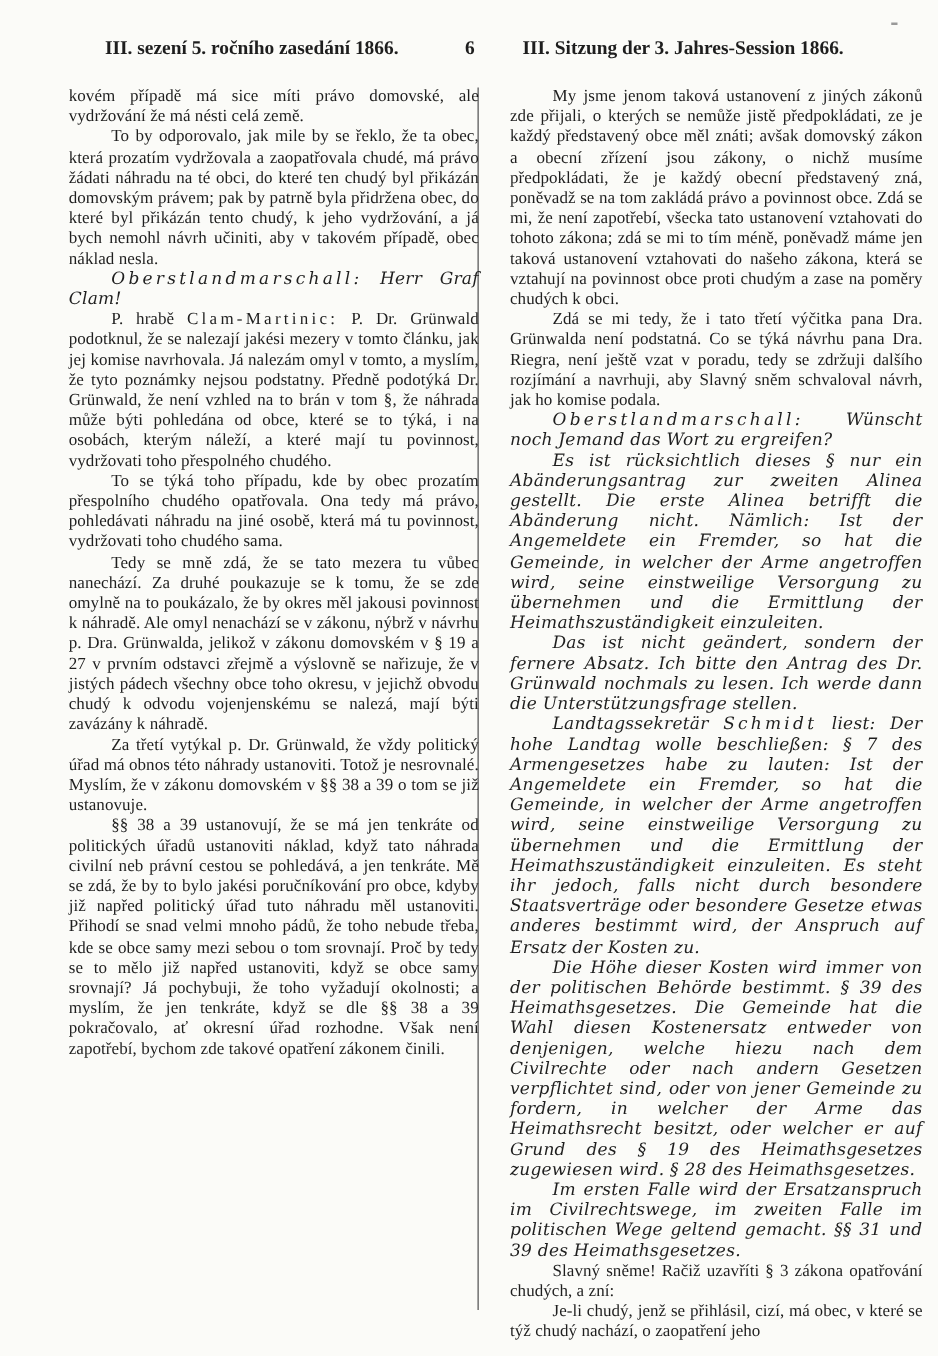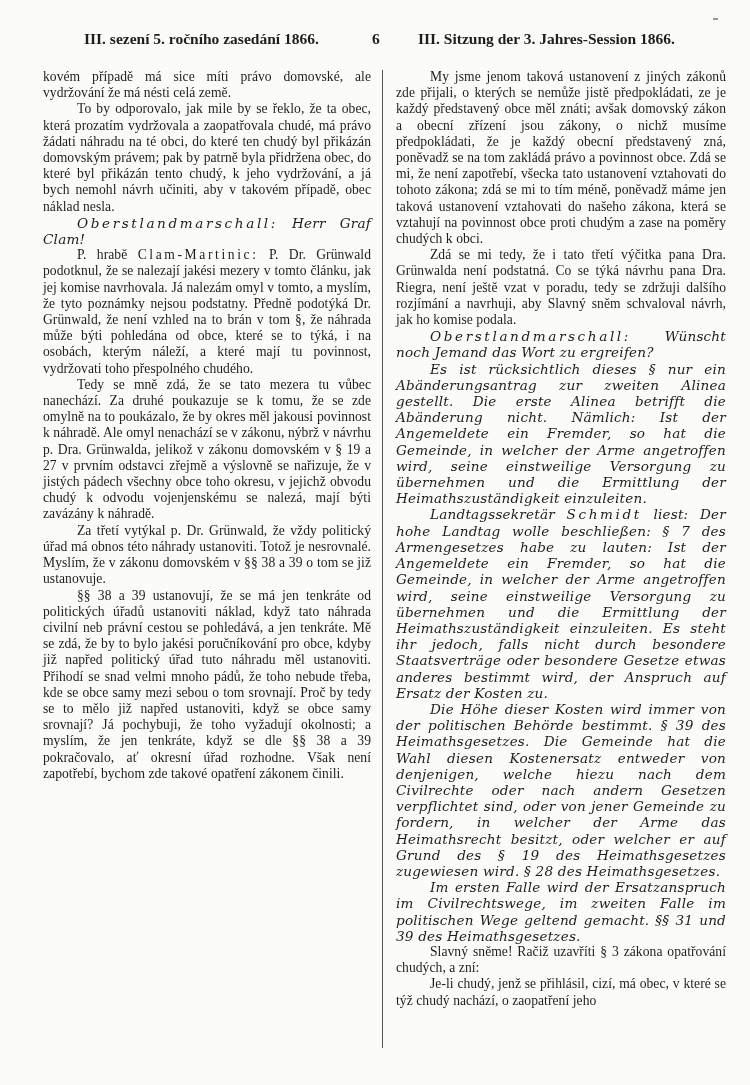--- a/index.html
+++ b/index.html
@@ -15,20 +15,21 @@
     font-size: 15.5px; font-weight: bold;
   }
   .header .left { position: absolute; left: 84px; top: 0; }
   .header .num { position: absolute; left: 372px; top: 0; }
   .header .right { position: absolute; left: 418px; top: 0; }
   .col {
     position: absolute; top: 69px;
     font-size: 13.6px; line-height: 16.2px;
     text-align: justify;
     letter-spacing: 0.05px;
+    margin-left: 12px;
   }
   .col.left { left: 43px; width: 328px; }
   .col.right { left: 396px; width: 330px; }
   .col p { margin: 0; }
   .col p.ind { text-indent: 34px; }
   .divider {
     position: absolute; left: 382px; top: 70px; width: 1px; height: 978px;
     background: #555;
   }
   .frak { font-family: "DejaVu Serif", serif; font-style: italic; letter-spacing: 0.2px; }
@@ -46,27 +47,29 @@
   <span class="right">III. Sitzung der 3. Jahres-Session 1866.</span>
 </div>
 
 <div class="divider"></div>
 
 <div class="col left" id="col-left">
     <p><span>kovém případě má sice míti právo domovské, ale vydržování že má nésti celá země.</span></p>
     <p class="ind"><span>To by odporovalo, jak mile by se řeklo, že ta obec, která prozatím vydržovala a zaopatřovala chudé, má právo žádati náhradu na té obci, do které ten chudý byl přikázán domovským právem; pak by patrně byla přidržena obec, do které byl přikázán tento chudý, k jeho vydržování, a já bych nemohl návrh učiniti, aby v takovém případě, obec náklad nesla.</span></p>
     <p class="ind frak"><span class="spaced">Oberstlandmarschall:</span><span> Herr Graf Clam!</span></p>
     <p class="ind"><span>P. hrabě </span><span class="spaced">Clam-Martinic:</span><span> P. Dr. Grünwald podotknul, že se nalezají jakési mezery v tomto článku, jak jej komise navrhovala. Já nalezám omyl v tomto, a myslím, že tyto poznámky nejsou podstatny. Předně podotýká Dr. Grünwald, že není vzhled na to brán v tom §, že náhrada může býti pohledána od obce, které se to týká, i na osobách, kterým náleží, a které mají tu povinnost, vydržovati toho přespolného chudého.</span></p>
+    <p class="ind"><span>To se týká toho případu, kde by obec prozatím přespolního chudého opatřovala. Ona tedy má právo, pohledávati náhradu na jiné osobě, která má tu povinnost, vydržovati toho chudého sama.</span></p>
     <p class="ind"><span>Tedy se mně zdá, že se tato mezera tu vůbec nanechází. Za druhé poukazuje se k tomu, že se zde omylně na to poukázalo, že by okres měl jakousi povinnost k náhradě. Ale omyl nenachází se v zákonu, nýbrž v návrhu p. Dra. Grünwalda, jelikož v zákonu domovském v § 19 a 27 v prvním odstavci zřejmě a výslovně se nařizuje, že v jistých pádech všechny obce toho okresu, v jejichž obvodu chudý k odvodu vojenjenskému se nalezá, mají býti zavázány k náhradě.</span></p>
     <p class="ind"><span>Za třetí vytýkal p. Dr. Grünwald, že vždy politický úřad má obnos této náhrady ustanoviti. Totož je nesrovnalé. Myslím, že v zákonu domovském v §§ 38 a 39 o tom se již ustanovuje.</span></p>
     <p class="ind"><span>§§ 38 a 39 ustanovují, že se má jen tenkráte od politických úřadů ustanoviti náklad, když tato náhrada civilní neb právní cestou se pohledává, a jen tenkráte. Mě se zdá, že by to bylo jakési poručníkování pro obce, kdyby již napřed politický úřad tuto náhradu měl ustanoviti. Přihodí se snad velmi mnoho pádů, že toho nebude třeba, kde se obce samy mezi sebou o tom srovnají. Proč by tedy se to mělo již napřed ustanoviti, když se obce samy srovnají? Já pochybuji, že toho vyžadují okolnosti; a myslím, že jen tenkráte, když se dle §§ 38 a 39 pokračovalo, ať okresní úřad rozhodne. Však není zapotřebí, bychom zde takové opatření zákonem činili.</span></p>
   </div>
 <div class="col right" id="col-right">
     <p class="ind"><span>My jsme jenom taková ustanovení z jiných zákonů zde přijali, o kterých se nemůže jistě předpokládati, ze je každý představený obce měl znáti; avšak domovský zákon a obecní zřízení jsou zákony, o nichž musíme předpokládati, že je každý obecní představený zná, poněvadž se na tom zakládá právo a povinnost obce. Zdá se mi, že není zapotřebí, všecka tato ustanovení vztahovati do tohoto zákona; zdá se mi to tím méně, poněvadž máme jen taková ustanovení vztahovati do našeho zákona, která se vztahují na povinnost obce proti chudým a zase na poměry chudých k obci.</span></p>
     <p class="ind"><span>Zdá se mi tedy, že i tato třetí výčitka pana Dra. Grünwalda není podstatná. Co se týká návrhu pana Dra. Riegra, není ještě vzat v poradu, tedy se zdržuji dalšího rozjímání a navrhuji, aby Slavný sněm schvaloval návrh, jak ho komise podala.</span></p>
     <p class="ind frak"><span class="spaced">Oberstlandmarschall:</span><span> Wünscht noch Jemand das Wort zu ergreifen?</span></p>
     <p class="ind frak"><span>Es ist rücksichtlich dieses § nur ein Abänderungsantrag zur zweiten Alinea gestellt. Die erste Alinea betrifft die Abänderung nicht. Nämlich: Ist der Angemeldete ein Fremder, so hat die Gemeinde, in welcher der Arme angetroffen wird, seine einstweilige Versorgung zu übernehmen und die Ermittlung der Heimathszuständigkeit einzuleiten.</span></p>
+    <p class="ind frak"><span>Das ist nicht geändert, sondern der fernere Absatz. Ich bitte den Antrag des Dr. Grünwald nochmals zu lesen. Ich werde dann die Unterstützungsfrage stellen.</span></p>
     <p class="ind frak"><span>Landtagssekretär </span><span class="spaced">Schmidt</span><span> liest: Der hohe Landtag wolle beschließen: § 7 des Armengesetzes habe zu lauten: Ist der Angemeldete ein Fremder, so hat die Gemeinde, in welcher der Arme angetroffen wird, seine einstweilige Versorgung zu übernehmen und die Ermittlung der Heimathszuständigkeit einzuleiten. Es steht ihr jedoch, falls nicht durch besondere Staatsverträge oder besondere Gesetze etwas anderes bestimmt wird, der Anspruch auf Ersatz der Kosten zu.</span></p>
     <p class="ind frak"><span>Die Höhe dieser Kosten wird immer von der politischen Behörde bestimmt. § 39 des Heimathsgesetzes. Die Gemeinde hat die Wahl diesen Kostenersatz entweder von denjenigen, welche hiezu nach dem Civilrechte oder nach andern Gesetzen verpflichtet sind, oder von jener Gemeinde zu fordern, in welcher der Arme das Heimathsrecht besitzt, oder welcher er auf Grund des § 19 des Heimathsgesetzes zugewiesen wird. § 28 des Heimathsgesetzes.</span></p>
     <p class="ind frak"><span>Im ersten Falle wird der Ersatzanspruch im Civilrechtswege, im zweiten Falle im politischen Wege geltend gemacht. §§ 31 und 39 des Heimathsgesetzes.</span></p>
     <p class="ind"><span>Slavný sněme! Račiž uzavříti § 3 zákona opatřování chudých, a zní:</span></p>
     <p class="ind"><span>Je-li chudý, jenž se přihlásil, cizí, má obec, v které se týž chudý nachází, o zaopatření jeho</span></p>
   </div>
 
 </body></html>

